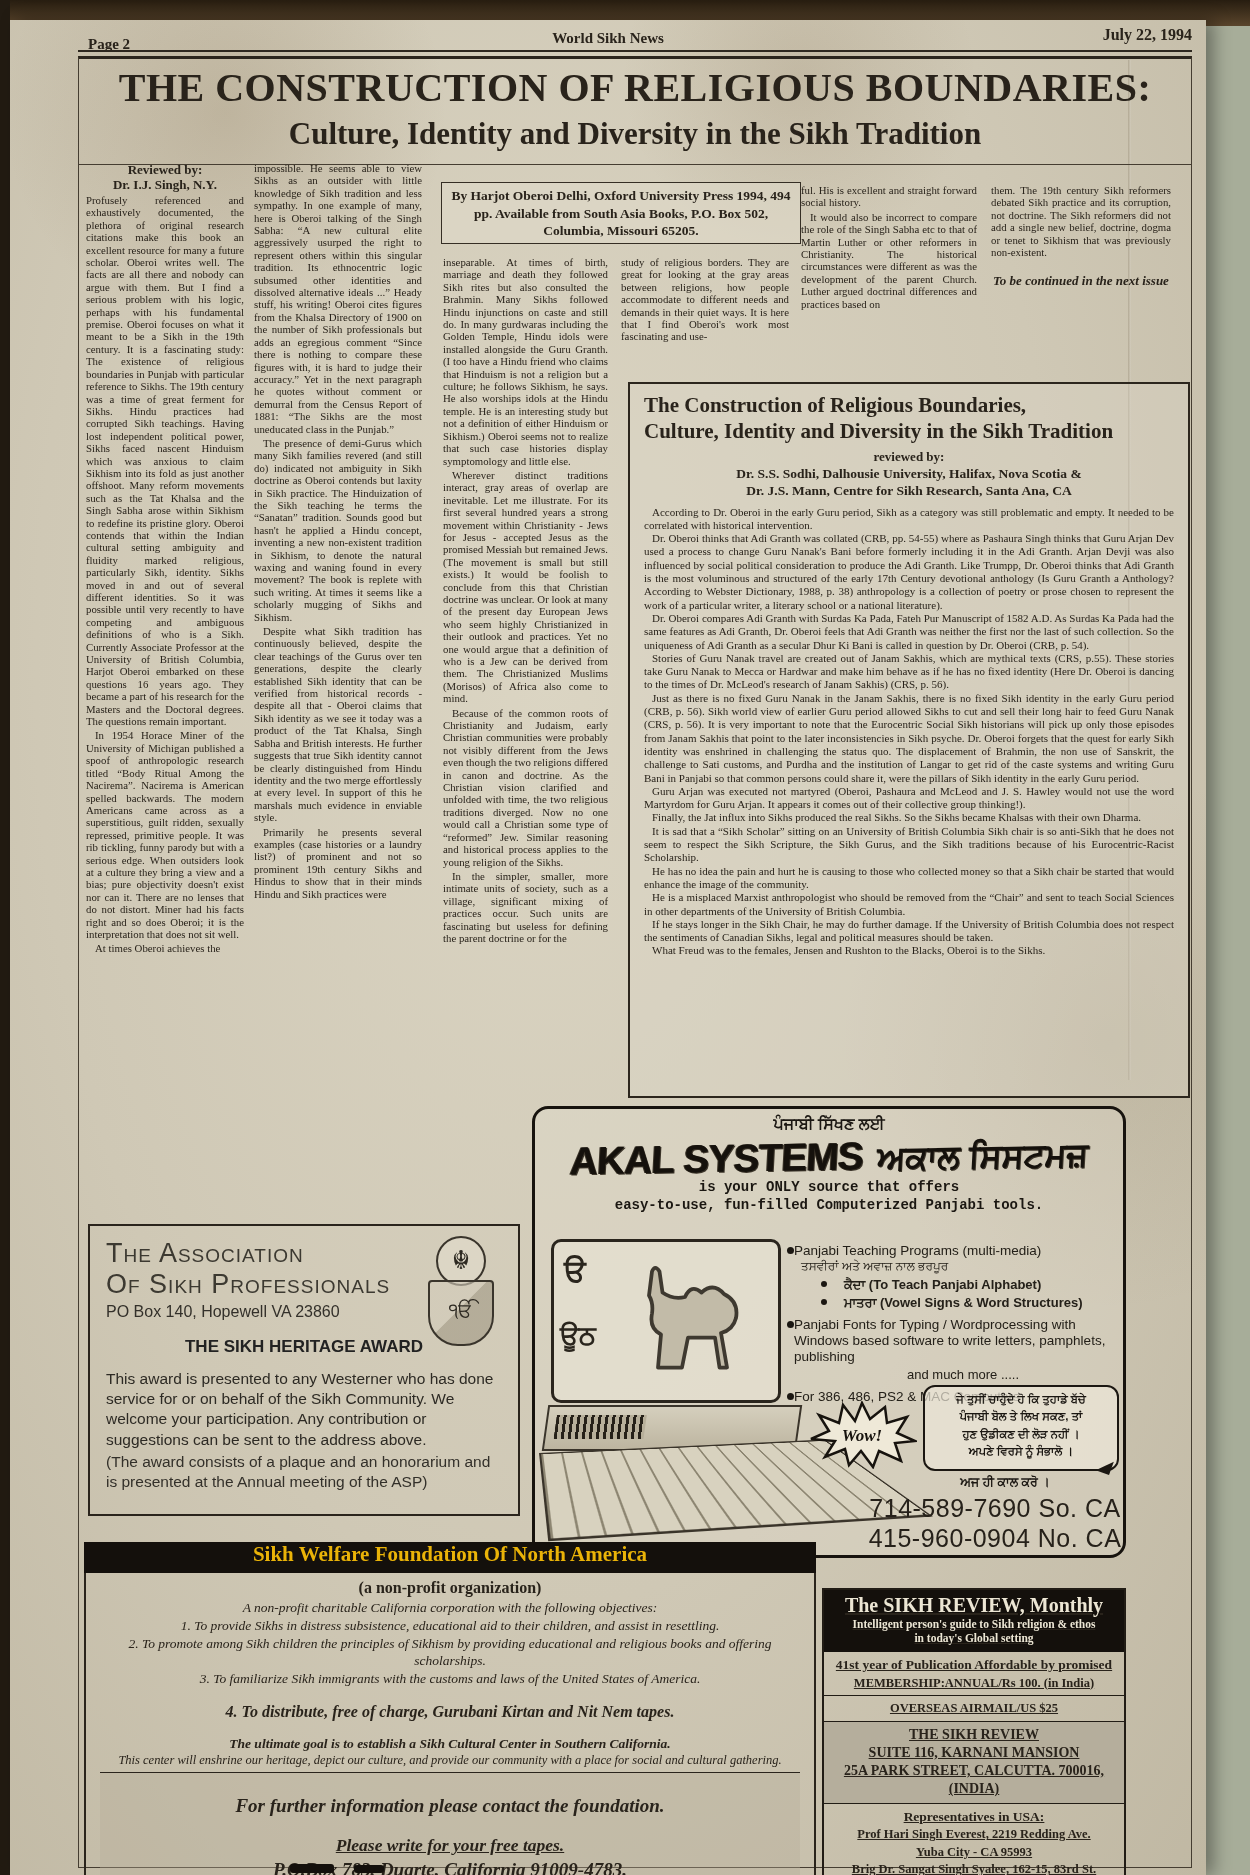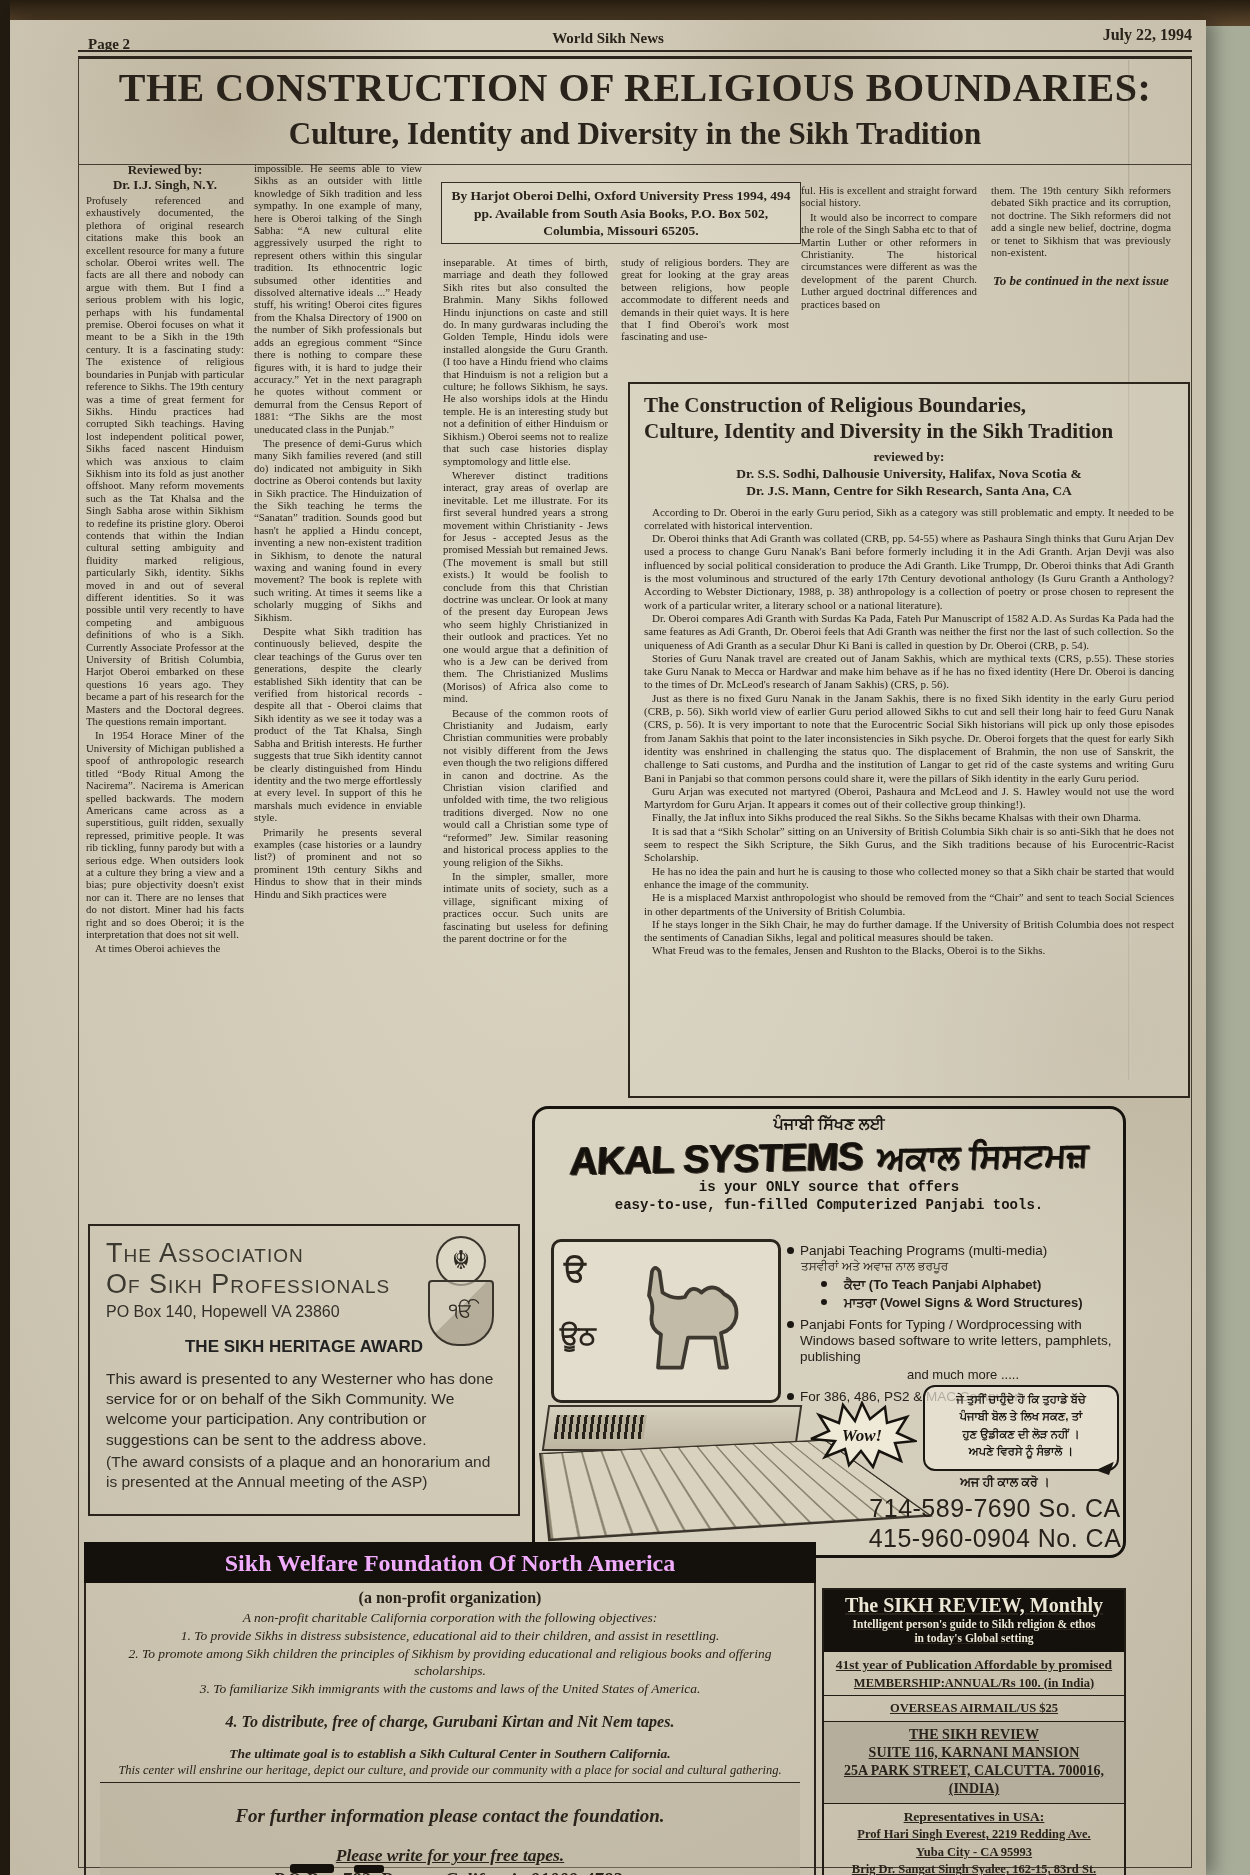--- a/index.html
+++ b/index.html
@@ -67,21 +67,21 @@
     font-family:"Liberation Sans","DejaVu Sans",sans-serif;background:rgba(226,220,205,.35);overflow:hidden;}
   .akal .pa-h{font-weight:bold;font-size:16px;text-align:center;margin-top:6px;color:#1b1712;}
   .akal .logo{display:flex;justify-content:center;align-items:baseline;gap:14px;
     transform:skewX(-4deg) rotate(-1deg);margin-top:2px;}
   .akal .logo .en{font-weight:900;font-size:39px;letter-spacing:-1px;color:#15110c;
     text-shadow:1px 1px 0 #3c352a, -1px 0 0 #3c352a;}
   .akal .logo .pa{font-weight:900;font-size:33px;color:#15110c;text-shadow:1px 1px 0 #3c352a;}
   .akal .tag{font-family:"Liberation Mono","DejaVu Sans Mono",monospace;font-weight:bold;
     font-size:14px;text-align:center;line-height:1.25;color:#1b1712;}
   .feat{position:absolute;left:252px;top:128px;width:330px;font-size:13.5px;line-height:1.2;color:#242019;}
-  .feat .b{margin-top:6px;display:flex;gap:6px;}
+  .feat .b{margin-top:6px;display:flex;}
   .feat .dot{flex:0 0 auto;width:7px;height:7px;border-radius:50%;background:#1b1712;margin-top:4px;}
   .feat .sub{margin:3px 0 0 34px;display:flex;gap:17px;font-size:13px;font-weight:bold;}
   .feat .sub .dot{width:6px;height:6px;}
   .feat .pa-s{font-size:12px;margin-left:14px;}
   .feat .more{margin:2px 0 0 120px;font-size:13px;}
   .monitor{position:absolute;left:16px;top:130px;width:224px;height:158px;border:3px solid #2a251d;
     border-radius:10px;background:rgba(233,228,214,.6);}
   .mon-letter{position:absolute;left:10px;top:12px;font-size:30px;font-weight:bold;color:#2a251d;}
   .mon-word{position:absolute;left:6px;top:78px;font-size:26px;font-weight:bold;color:#2a251d;}
   .cpu{position:absolute;left:10px;top:296px;width:250px;height:42px;border:2px solid #3a342a;
@@ -98,22 +98,22 @@
     font-weight:bold;font-size:11.5px;line-height:1.5;padding-top:4px;box-sizing:border-box;color:#1b1712;}
   .bubble:after{content:"";position:absolute;right:-2px;bottom:-16px;border:10px solid transparent;
     border-top-color:#1b1712;transform:rotate(-25deg);}
   .call{position:absolute;left:350px;top:366px;width:240px;text-align:center;
     font-weight:bold;font-size:12.5px;color:#1b1712;}
   .phones{position:absolute;left:330px;top:384px;width:260px;text-align:center;color:#26211a;}
   .phones div{font-size:25px;line-height:1.2;letter-spacing:.5px;}
 
   
   .swf{position:absolute;box-sizing:border-box;}
-  .swf .bar{background:#14100c;color:#f0abfc;text-align:center;font-weight:bold;
-    font-size:24px;padding:8px 0 6px;}
+  .swf .bar{background:#14100c;color:#eab308;text-align:center;font-weight:bold;
+    font-size:21px;padding:0 0 6px;}
   .swf .bodyx{border:2px solid #2a241c;border-top:none;text-align:center;padding:4px 14px 6px;}
   .swf .np{font-weight:bold;font-size:16px;margin:2px 0;}
   .swf .it{font-style:italic;font-size:13.5px;line-height:1.32;}
   .swf .ob4{font-style:italic;font-weight:bold;font-size:16px;margin:15px 0;}
   .swf .goal{font-style:italic;font-weight:bold;font-size:13.5px;}
   .swf .note{font-style:italic;font-size:12.5px;line-height:1.3;}
   .swf .csec{border-top:1.5px solid #2a241c;margin-top:4px;padding-top:4px;
     background:rgba(180,172,152,.35);}
   .swf .c1{font-style:italic;font-weight:bold;font-size:19px;margin:18px 0;}
   .swf .c2{font-style:italic;font-weight:bold;font-size:17.5px;text-decoration:underline;margin:3px 0;}

